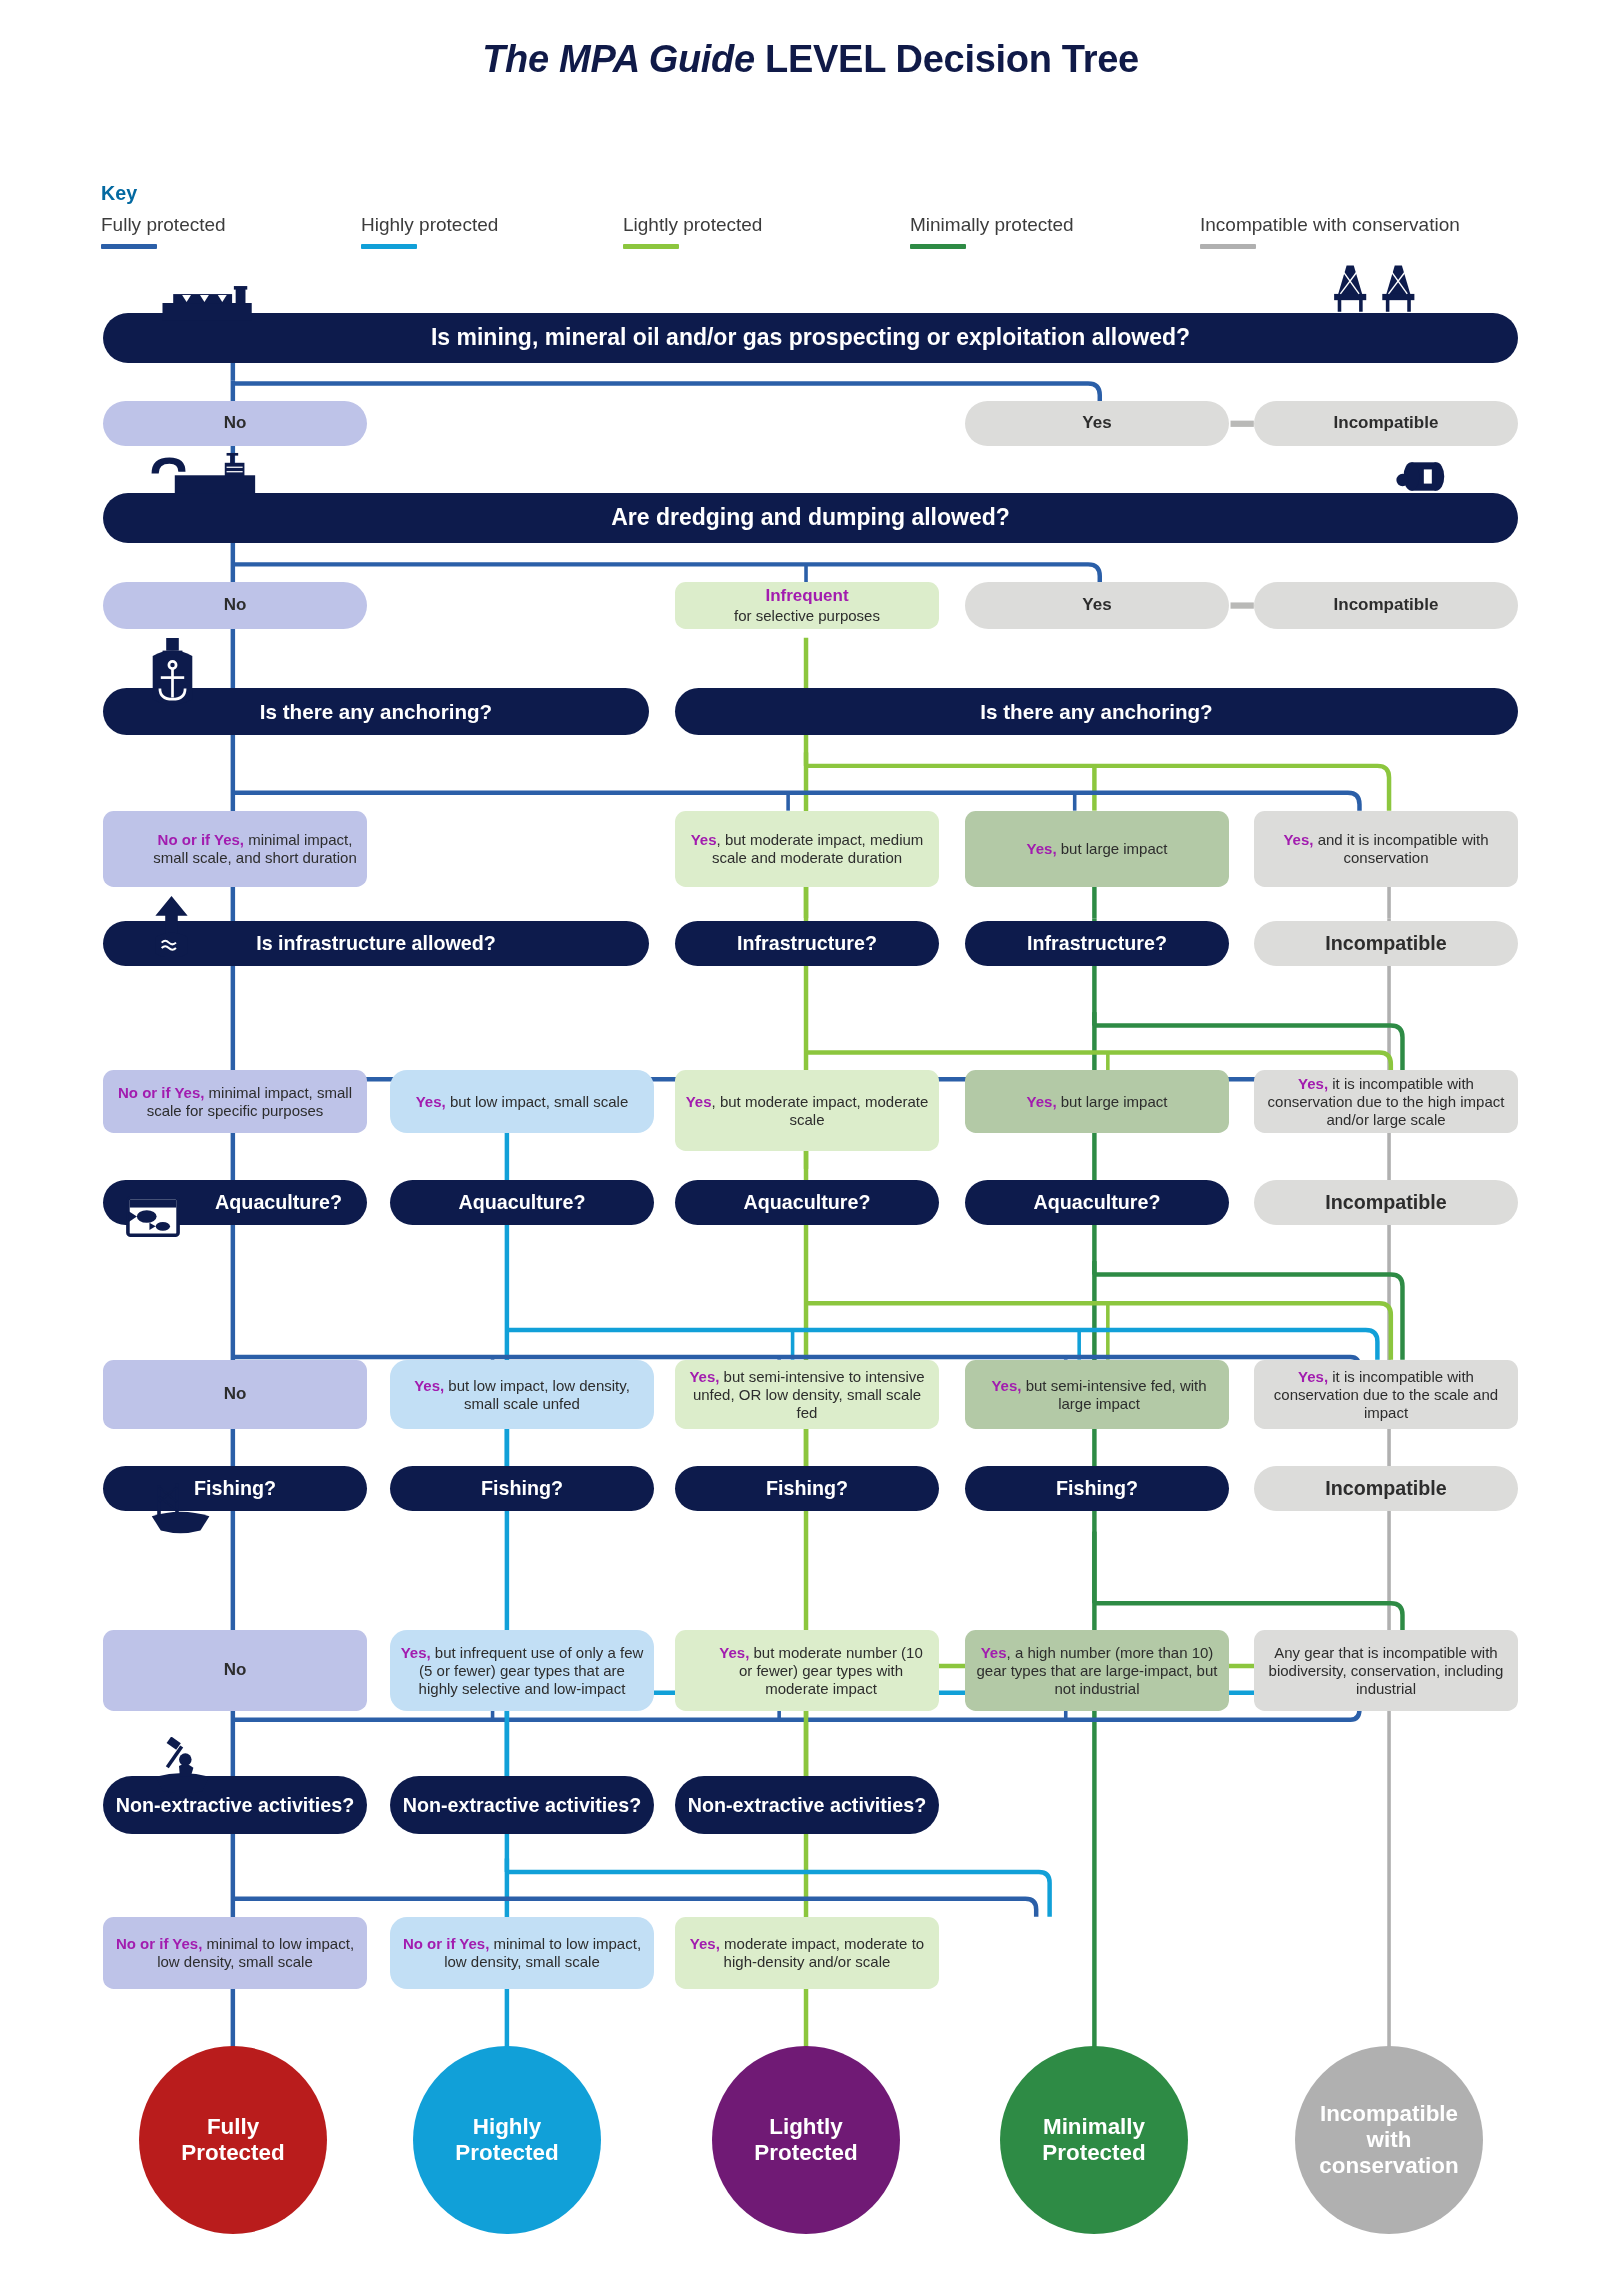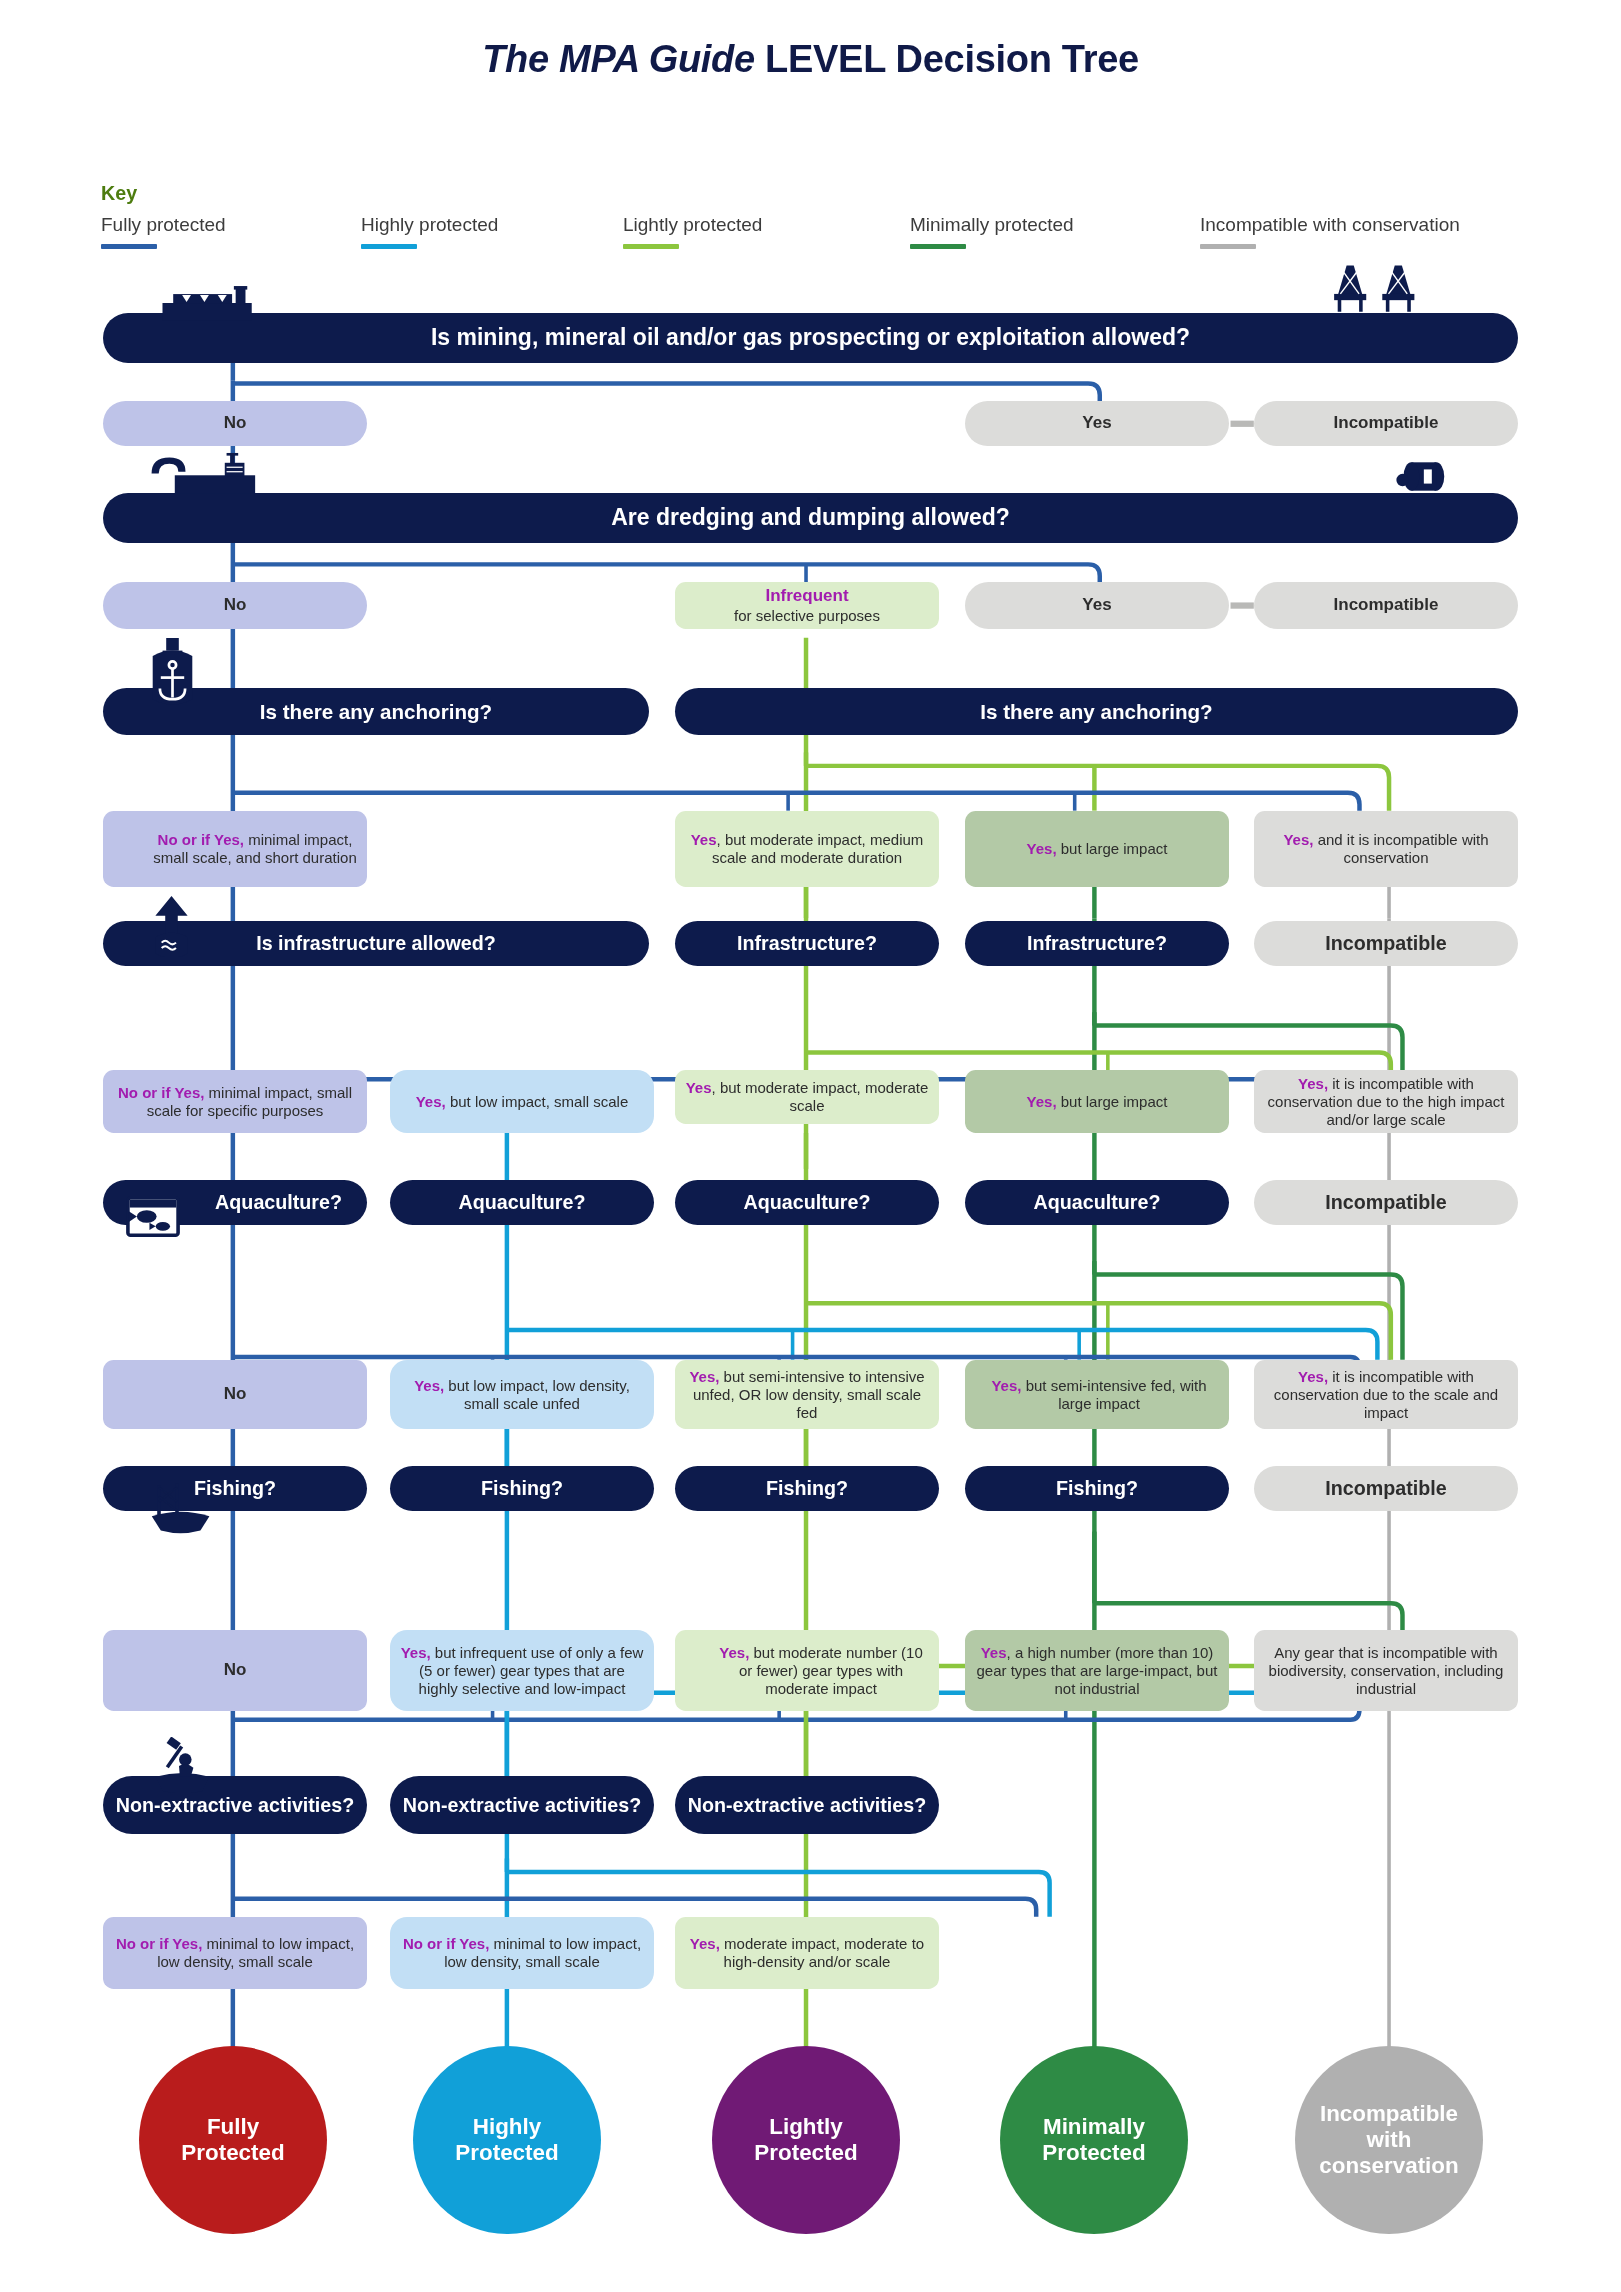--- a/index.html
+++ b/index.html
@@ -12,21 +12,21 @@
 
   
   #title{
     position:absolute; top:38px; left:0; width:1621px; text-align:center;
     font-size:38px; font-weight:bold; color:#101a48; letter-spacing:-0.3px;
   }
   #title .ital{ font-style:italic; }
 
   
   #key-wrap{ position:absolute; left:101px; top:182px; width:1451px; }
-  #key-label{ font-size:19.7px; font-weight:bold; color:#4d7c0f; }
+  #key-label{ font-size:19.7px; font-weight:bold; color:#0369a1; }
   .key-row{ position:absolute; top:32px; left:0; width:1451px; height:43px; }
   .key-item{ position:absolute; top:0; }
   .key-text{ font-size:19px; color:#3c3c3c; white-space:nowrap; }
   .key-bar{ margin-top:8px; width:56px; height:5.4px; border-radius:0.9px; }
 
   
   #wires{ position:absolute; left:0; top:0; width:1621px; height:2293px; }
 
   
   .node{
@@ -377,21 +377,21 @@
 <div class="node incomp-pill" style="left:1254px; top:921px; width:264px; height:45px;">
   <span>Incompatible</span>
 </div>
 
 <div class="node ans c1" style="left:103px; top:1070px; width:264px; height:63px;">
   <span><b>No or if Yes,</b><span> minimal impact, small scale for specific purposes</span></span>
 </div>
 <div class="node ans c2" style="left:390px; top:1070px; width:264px; height:63px;">
   <span><b>Yes,</b><span> but low impact, small scale</span></span>
 </div>
-<div class="node ans c3" style="left:675px; top:1070px; width:264px; height:54px;padding-left:8px;">
+<div class="node ans c3" style="left:675px; top:1070px; width:264px; height:81px;padding-left:8px;">
   <span><b>Yes</b><span>, but moderate impact, moderate scale</span></span>
 </div>
 <div class="node ans c4" style="left:965px; top:1070px; width:264px; height:63px;">
   <span><b>Yes,</b><span> but large impact</span></span>
 </div>
 <div class="node ans c5" style="left:1254px; top:1070px; width:264px; height:63px;">
   <span><b>Yes,</b><span> it is incompatible with conservation due to the high impact and/or large scale</span></span>
 </div>
 
 <div class="node q sm" style="left:103px; top:1180px; width:264px; height:45px; justify-content:flex-end; padding-right:25px;">

